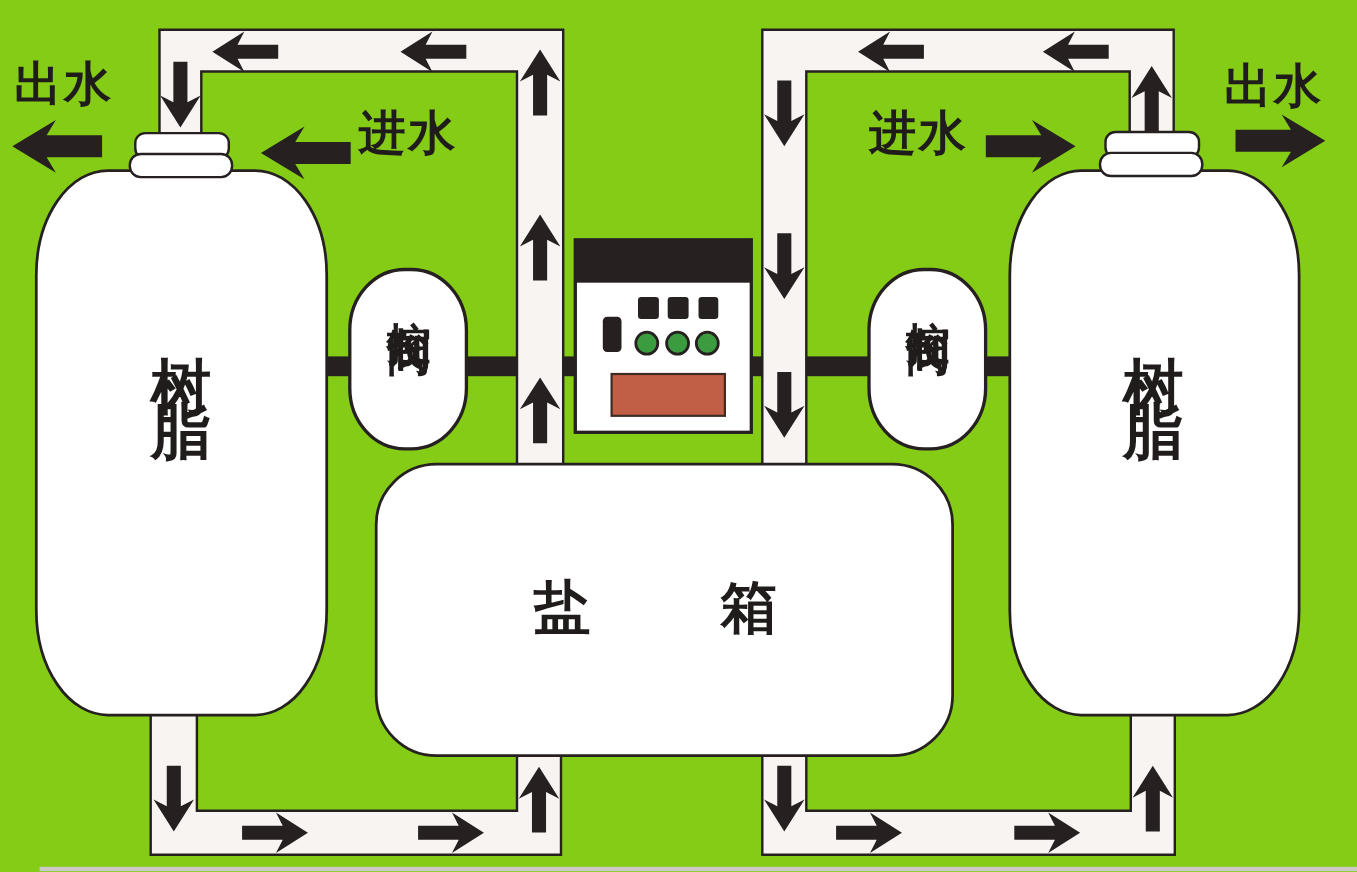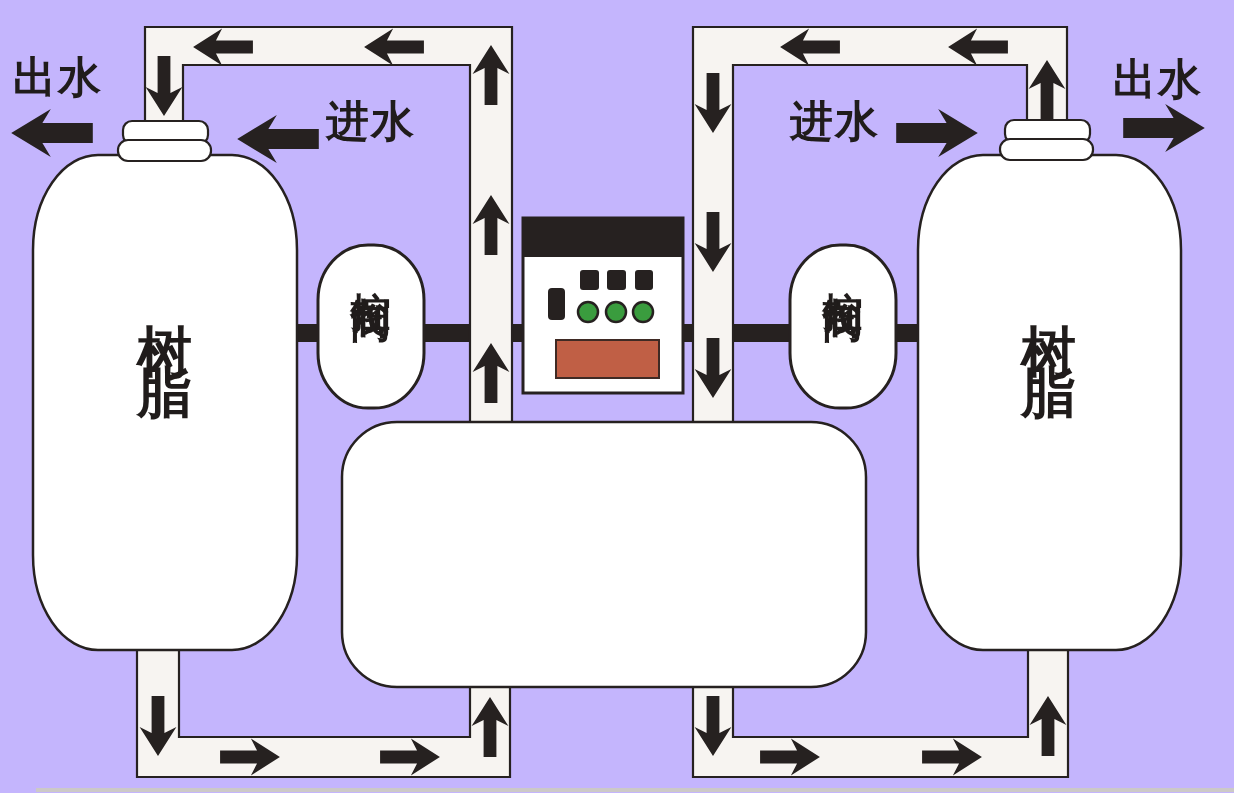--- a/index.html
+++ b/index.html
@@ -1,19 +1,19 @@
 <!DOCTYPE html>
 <html><head>
 <meta charset="utf-8">
 <style>
   html,body{margin:0;padding:0;background:#ffffff;}
   .stage{
     position:relative;
     width:1234px;height:793px;
-    background:#c4b5fd;
+    background:#84cc16;
     font-family:"DejaVu Sans",sans-serif;
     overflow:hidden;
   }
   .stage svg{position:absolute;left:0;top:0;}
   .lbl{
     position:absolute;
     color:#201c1b;
     font-weight:700;
     line-height:1.0;
     white-space:nowrap;
@@ -116,14 +116,15 @@
   <div class="lbl h44" style="left:790px;top:100px;">进水</div>
   <div class="lbl h44" style="left:1113px;top:58px;">出水</div>
 
 
   <div class="lbl vert valve" style="left:351px;">控制阀</div>
   <div class="lbl vert valve" style="left:823px;">控制阀</div>
 
   <div class="lbl vert resin" style="left:137px;">树脂</div>
   <div class="lbl vert resin" style="left:1021px;">树脂</div>
 
+  <div class="lbl salt">盐箱</div>
 
 </div>
 
 </body></html>

